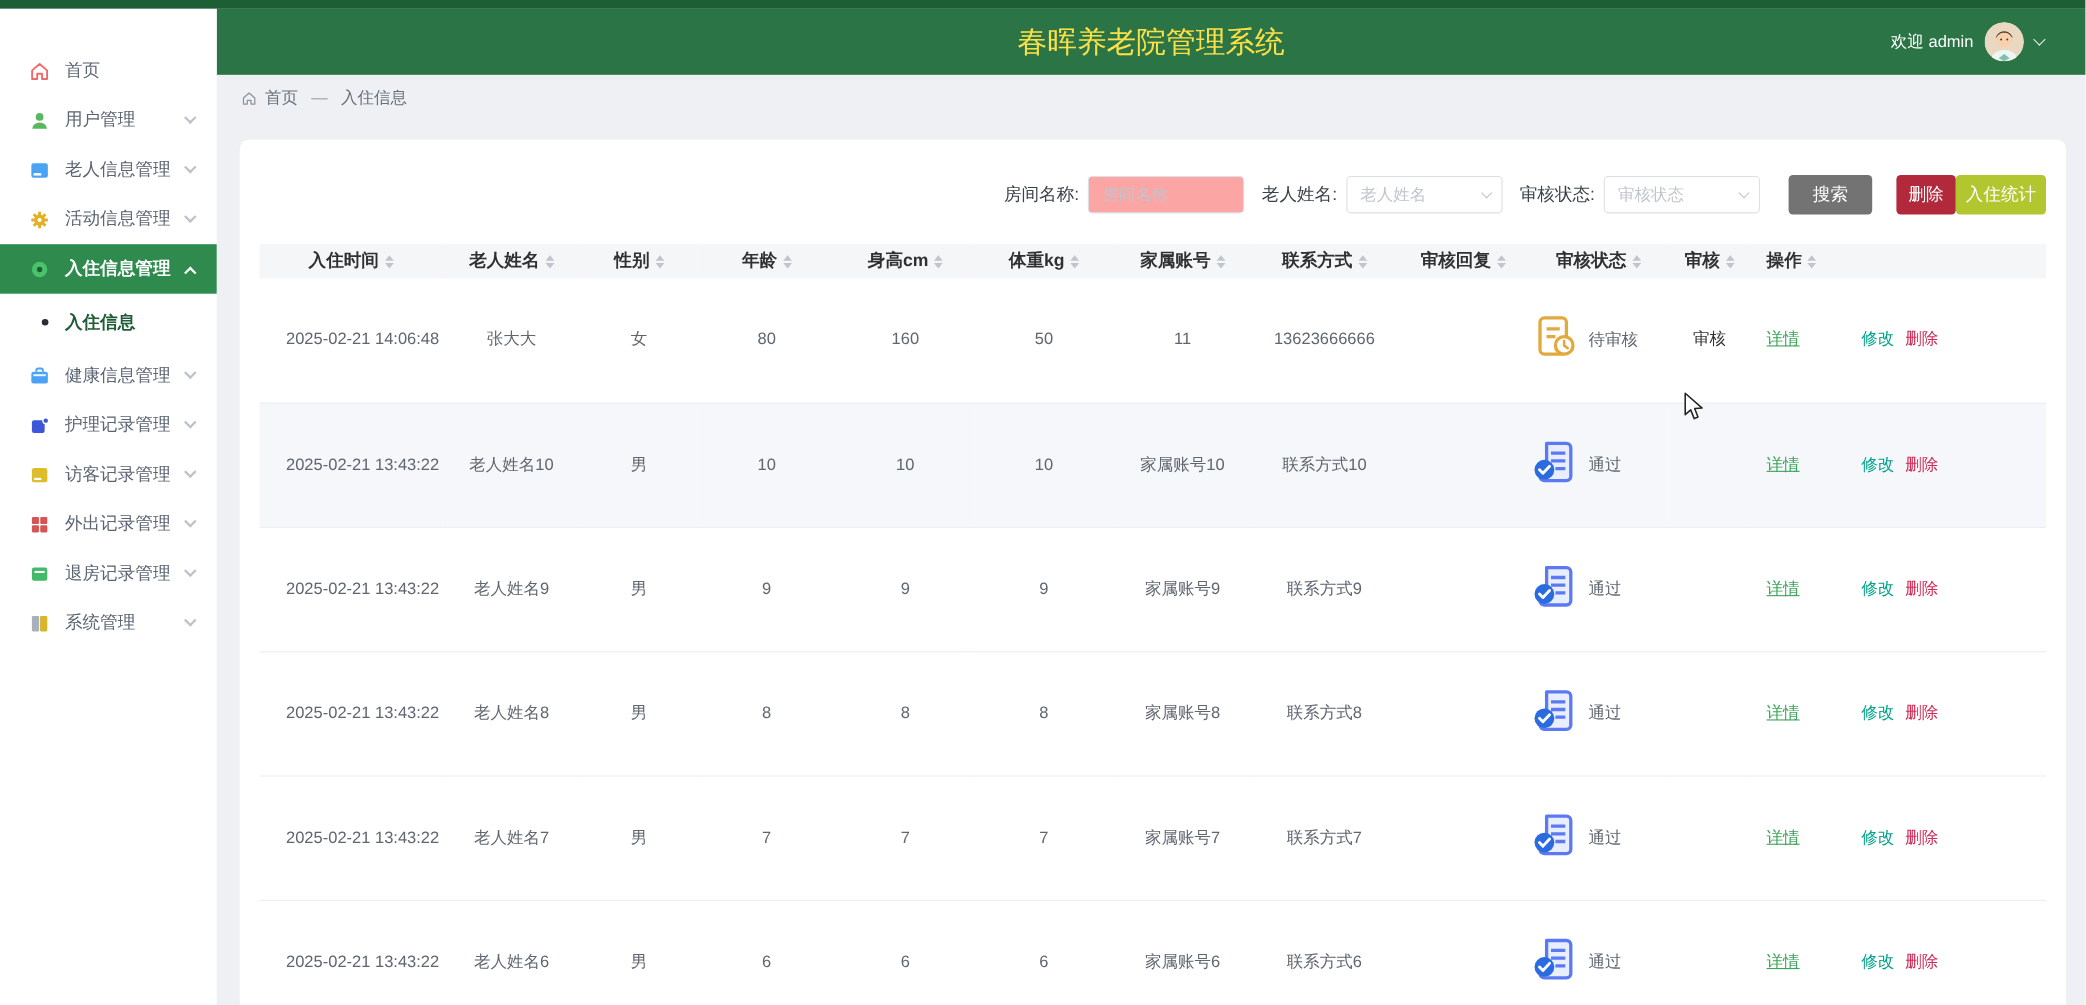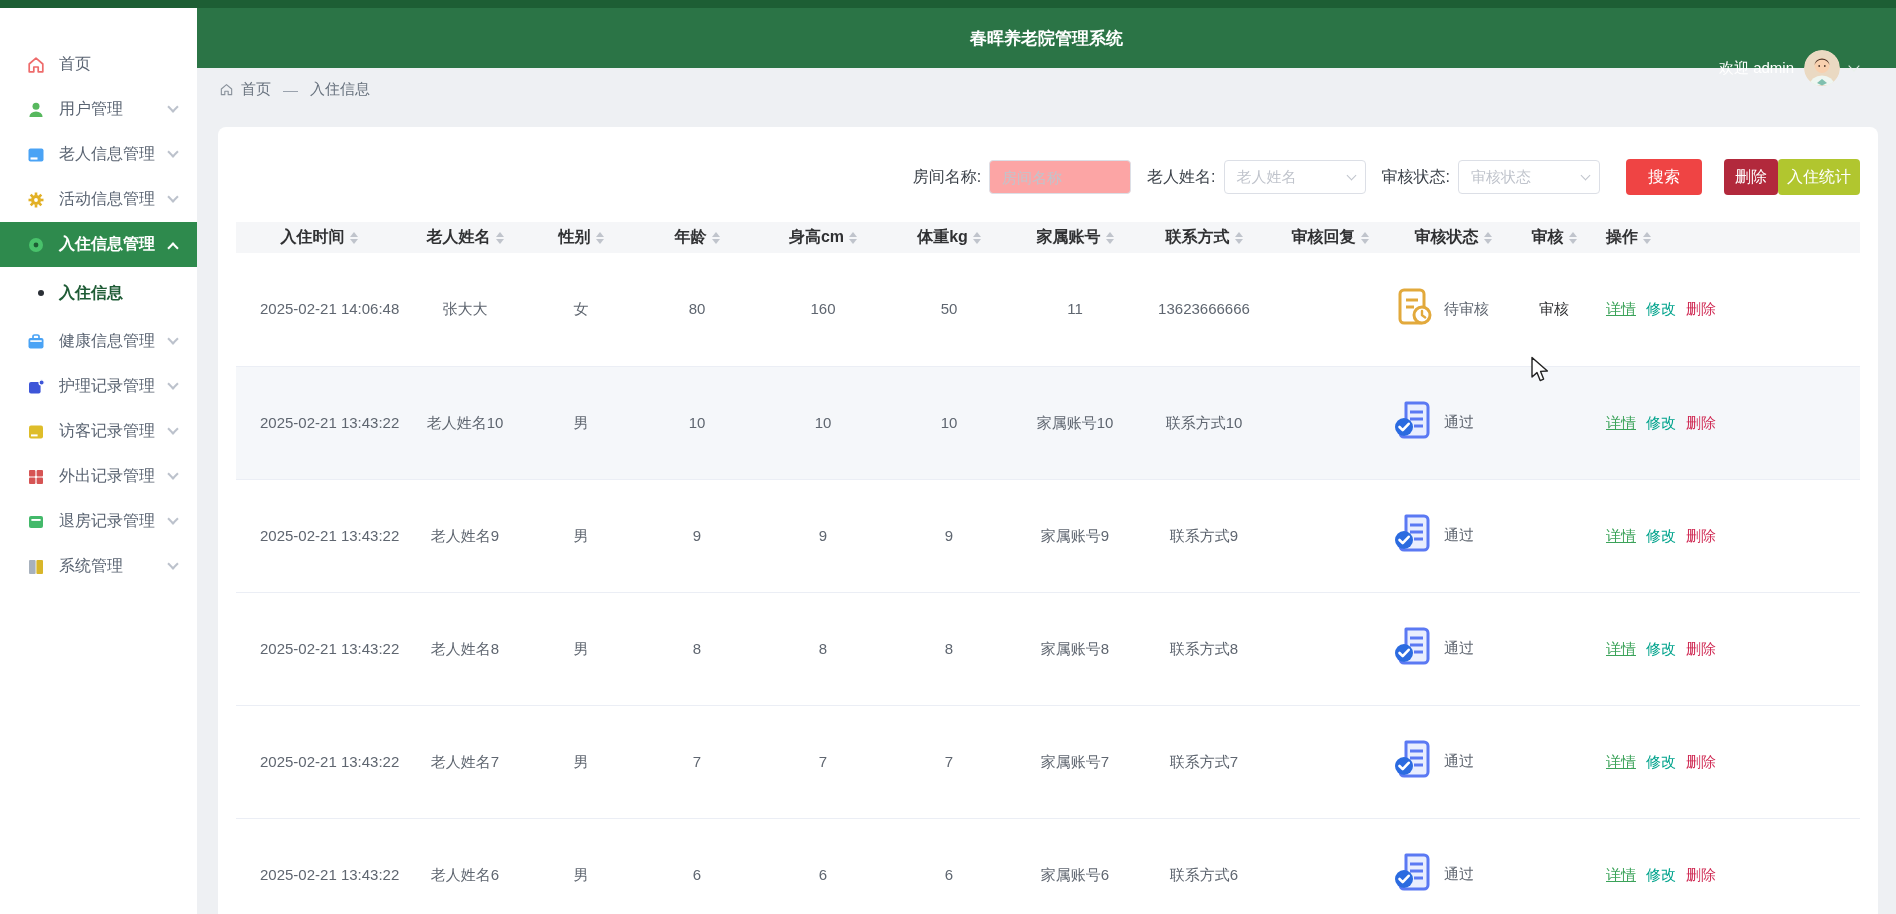--- a/index.html
+++ b/index.html
@@ -16,62 +16,62 @@
   .s-icon svg { width:20px; height:20px; }
   .s-label { flex:1; white-space:nowrap; }
   .chev { width:8px; height:8px; border-right:2px solid #bcc2cc; border-bottom:2px solid #bcc2cc; transform:rotate(45deg); margin-top:-5px; flex:none; }
   .s-item.active { background:#2e8a4d; color:#fff; font-weight:bold; }
   .s-item.active .chev { border-color:#fff; transform:rotate(-135deg); margin-top:6px; }
   .s-sub { height:52px; display:flex; align-items:center; padding-left:38px; font-size:16px; color:#1f5c36; font-weight:bold; cursor:pointer; }
   .s-sub .dot { width:6px; height:6px; border-radius:50%; background:#2a2f36; margin-right:15px; flex:none; }
 
   
   .header { position:absolute; left:197px; top:8px; right:0; height:60px; background:#2b7446; z-index:2; }
-  .header-title { position:absolute; left:50%; top:50%; transform:translate(-50%,-50%); color:#ffffff; font-size:17px; font-weight:bold; white-space:nowrap; }
-  .header-right { position:absolute; right:38px; top:0; height:100%; display:flex; align-items:center; gap:10px; color:#fff; font-size:15px; cursor:pointer;margin-top:30px; }
+  .header-title { position:absolute; left:50%; top:50%; transform:translate(-50%,-50%); color:#fde047; font-size:27px; font-weight:normal; white-space:nowrap; }
+  .header-right { position:absolute; right:38px; top:0; height:100%; display:flex; align-items:center; gap:10px; color:#fff; font-size:15px; cursor:pointer; }
   .avatar { width:36px; height:36px; border-radius:50%; overflow:hidden; flex:none; }
   .chev-dn-white { width:8px; height:8px; border-right:1.6px solid #e8f0ea; border-bottom:1.6px solid #e8f0ea; transform:rotate(45deg); margin-top:-4px; }
 
   
   .crumb { position:absolute; left:219px; top:80px; display:flex; align-items:center; gap:7px; font-size:15px; color:#68727e; z-index:1; }
   .crumb .sep { color:#9aa2ad; margin:0 5px; }
   .crumb .home-glyph { display:flex; }
 
   
   .card { position:absolute; left:218px; top:127px; width:1660px; bottom:-30px; background:#fff; border-radius:8px 8px 0 0; padding:0 18px; }
 
   
   .filter-row { display:flex; justify-content:flex-end; align-items:center; padding-top:28px; height:72px; }
   .f-label { font-size:16px; color:#3c424a; margin:0 8px 0 16px; white-space:nowrap; }
   .f-input { width:142px; height:34px; border:1px solid #dcdfe6; border-radius:4px; padding:0 12px; font-size:15px; color:#606266; outline:none; font-family:inherit; background:#fca5a5; }
   .f-input::placeholder { color:#c0c4cc; }
   .f-select { width:142px; height:34px; border:1px solid #dcdfe6; border-radius:4px; padding:0 10px 0 12px; font-size:15px; color:#c0c4cc; background:#fff; display:flex; align-items:center; justify-content:space-between; cursor:pointer; }
   .sel-chev { width:7px; height:7px; border-right:1.5px solid #c0c4cc; border-bottom:1.5px solid #c0c4cc; transform:rotate(45deg); margin-top:-3px; }
   .btn { height:36px; border:none; border-radius:4px; color:#fff; font-size:16px; cursor:pointer; font-family:inherit; white-space:nowrap; }
-  .btn-search { background:#ef4444; padding:0 22px; margin-left:26px; }
+  .btn-search { background:#737373; padding:0 22px; margin-left:26px; }
   .btn-delete { background:#b2293c; padding:0 11px; margin-left:22px; }
   .btn-stats  { background:#b1c62f; padding:0 9px;  }
 
   
   table { width:100%; border-collapse:collapse; table-layout:fixed; margin-top:23px; }
   thead th { height:31px; background:#f5f6f8; font-size:16px; color:#303133; font-weight:bold; text-align:center; white-space:nowrap; }
   .carets { display:inline-flex; flex-direction:column; gap:2px; margin-left:5px; vertical-align:middle; }
   .carets i { display:block; width:0; height:0; border-left:4.5px solid transparent; border-right:4.5px solid transparent; }
   .carets .c-up { border-bottom:5.5px solid #c0c4cc; }
   .carets .c-dn { border-top:5.5px solid #c0c4cc; }
   tbody td { height:113px; border-bottom:1px solid #ebeef5; font-size:15px; color:#5f6670; text-align:center; line-height:38px; vertical-align:middle; padding:0; }
   tbody tr.hovered { background:#f5f7fa; }
   td.cell-time { text-align:left; padding-left:24px; word-break:break-all; }
   .status-wrap { display:flex; flex-direction:row; align-items:center; line-height:normal; gap:8px; }
   .status-label { font-size:15px; color:#5f6670; }
   .audit-link { color:#303133; cursor:pointer; }
   .ops { display:inline-flex; gap:10px; line-height:normal; }
   .lk { cursor:pointer; white-space:nowrap; }
   .lk-detail { color:#3ca35a;text-decoration:underline; }
-  .lk-edit { color:#00a38c; }
+  .lk-edit { color:#00a38c;margin-left:46px; }
   .lk-del { color:#d02c55; }
 
   
   .cursor { position:absolute; left:1530px; top:356px; z-index:9; pointer-events:none; }
 </style>
 </head>
 <body>
 
 <div class="top-strip"></div>
 

